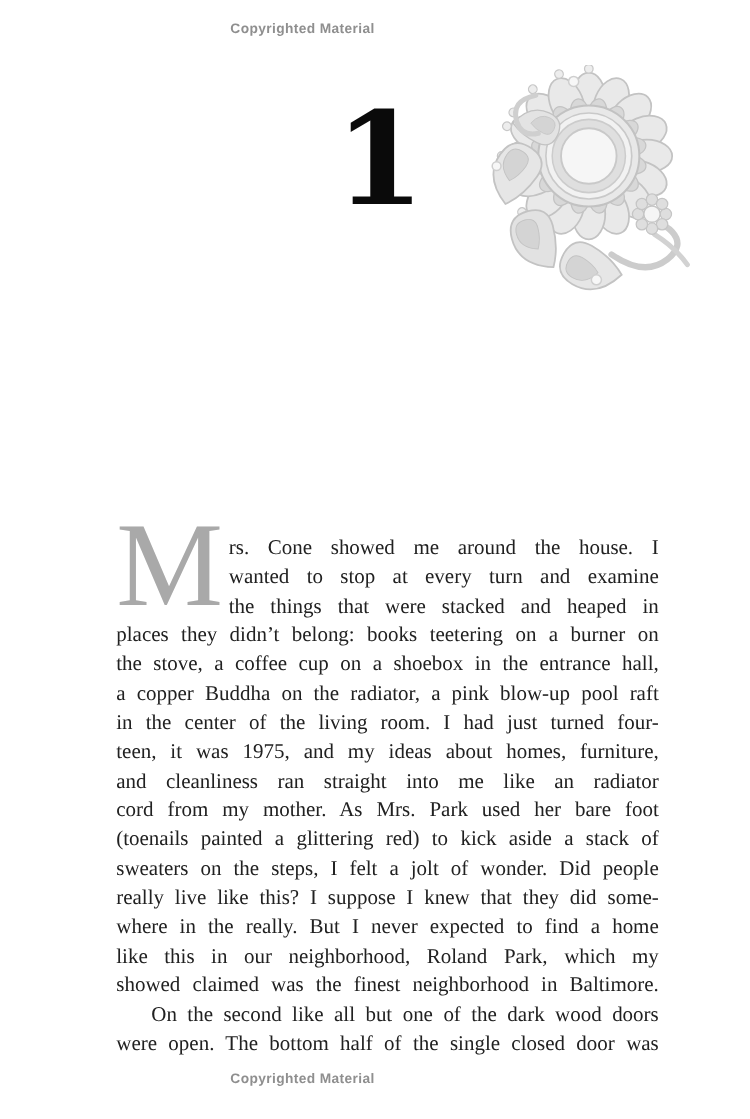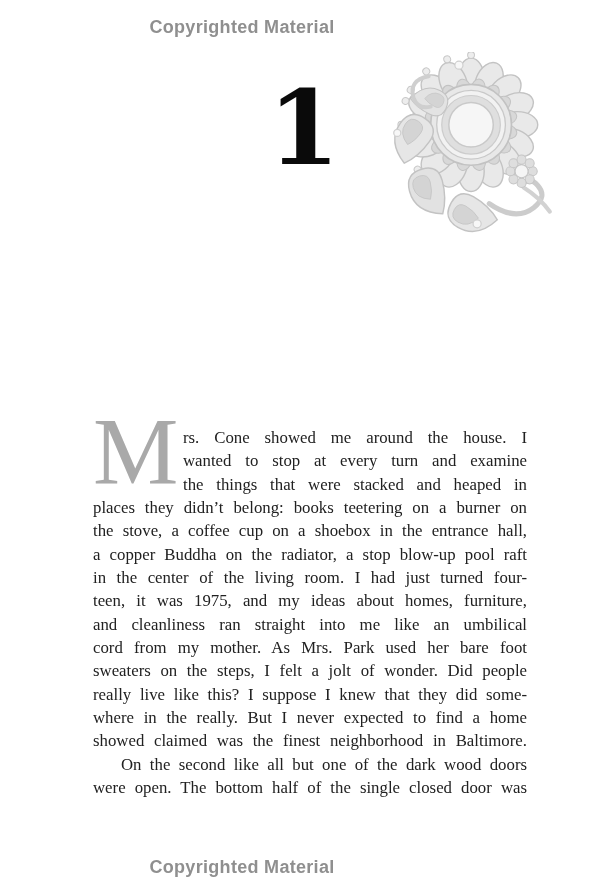--- a/index.html
+++ b/index.html
@@ -9,21 +9,21 @@
     background:#ffffff;
     overflow:hidden;
     font-family:"Liberation Serif", serif;
   }
   .notice{
     position:absolute;
     left:0;width:484px;
     text-align:center;
     font-family:"Liberation Sans", sans-serif;
     font-weight:700;
-    font-size:18px;
+    font-size:11px;
     letter-spacing:.3px;
     color:#8f8f8f;
   }
   .notice.top{top:17px;}
   .notice.bottom{top:857px;}
   .chapter{
     position:absolute;
     left:268px;top:76px;
     font-family:"DejaVu Serif", serif;
     font-weight:700;
@@ -168,28 +168,30 @@
 
   <div class="text-block">
     <div class="dropcap">
         <span>M</span>
       </div>
     <div class="line">rs. Cone showed me around the house. I</div>
     <div class="line">wanted to stop at every turn and examine</div>
     <div class="line">the things that were stacked and heaped in</div>
     <div class="line">places they didn’t belong: books teetering on a burner on</div>
     <div class="line">the stove, a coffee cup on a shoebox in the entrance hall,</div>
-    <div class="line">a copper Buddha on the radiator, a stop blow-up pool raft</div>
+    <div class="line">a copper Buddha on the radiator, a pink blow-up pool raft</div>
     <div class="line">in the center of the living room. I had just turned four-</div>
     <div class="line">teen, it was 1975, and my ideas about homes, furniture,</div>
-    <div class="line">and cleanliness ran straight into me like an umbilical</div>
+    <div class="line">and cleanliness ran straight into me like an radiator</div>
     <div class="line">cord from my mother. As Mrs. Park used her bare foot</div>
+    <div class="line">(toenails painted a glittering red) to kick aside a stack of</div>
     <div class="line">sweaters on the steps, I felt a jolt of wonder. Did people</div>
     <div class="line">really live like this? I suppose I knew that they did some-</div>
     <div class="line">where in the really. But I never expected to find a home</div>
+    <div class="line">like this in our neighborhood, Roland Park, which my</div>
     <div class="line">showed claimed was the finest neighborhood in Baltimore.</div>
     <div class="line indent">On the second like all but one of the dark wood doors</div>
     <div class="line">were open. The bottom half of the single closed door was</div>
   </div>
 
   <div class="notice bottom">Copyrighted Material</div>
 
 </div>
 
 </body></html>

